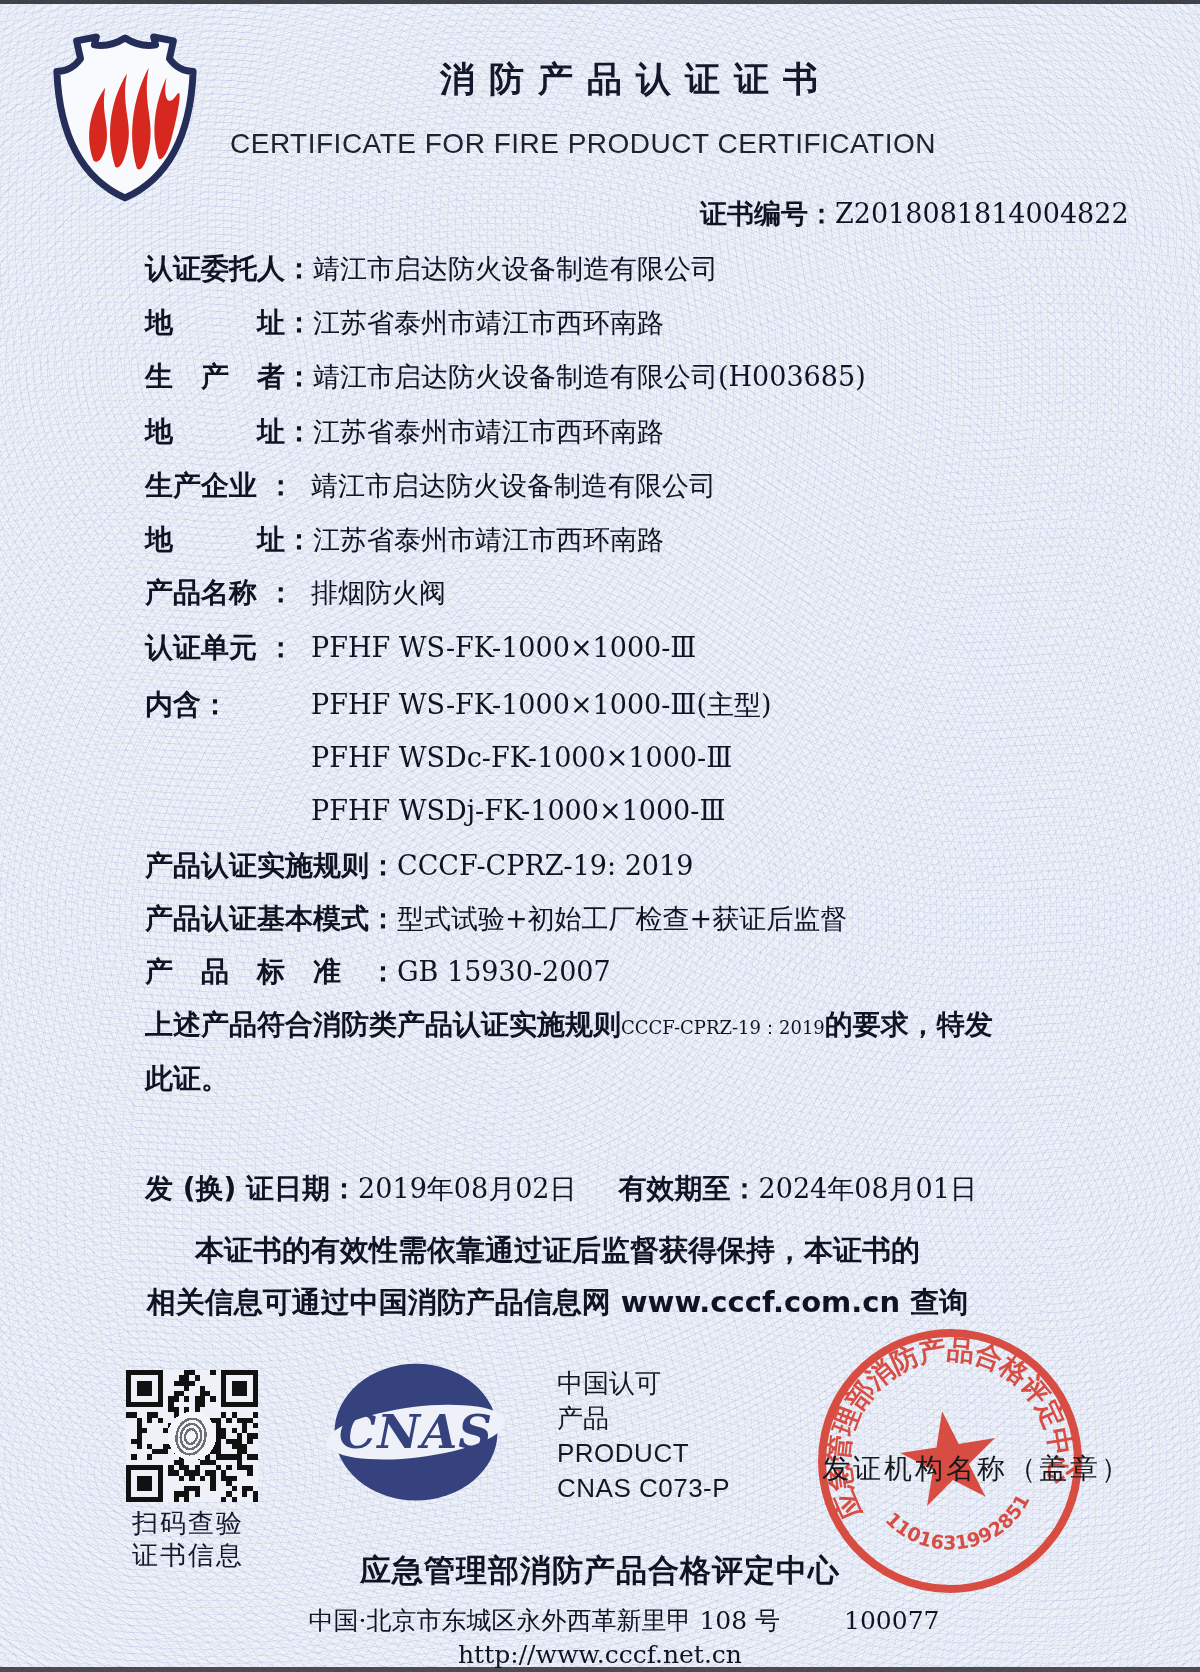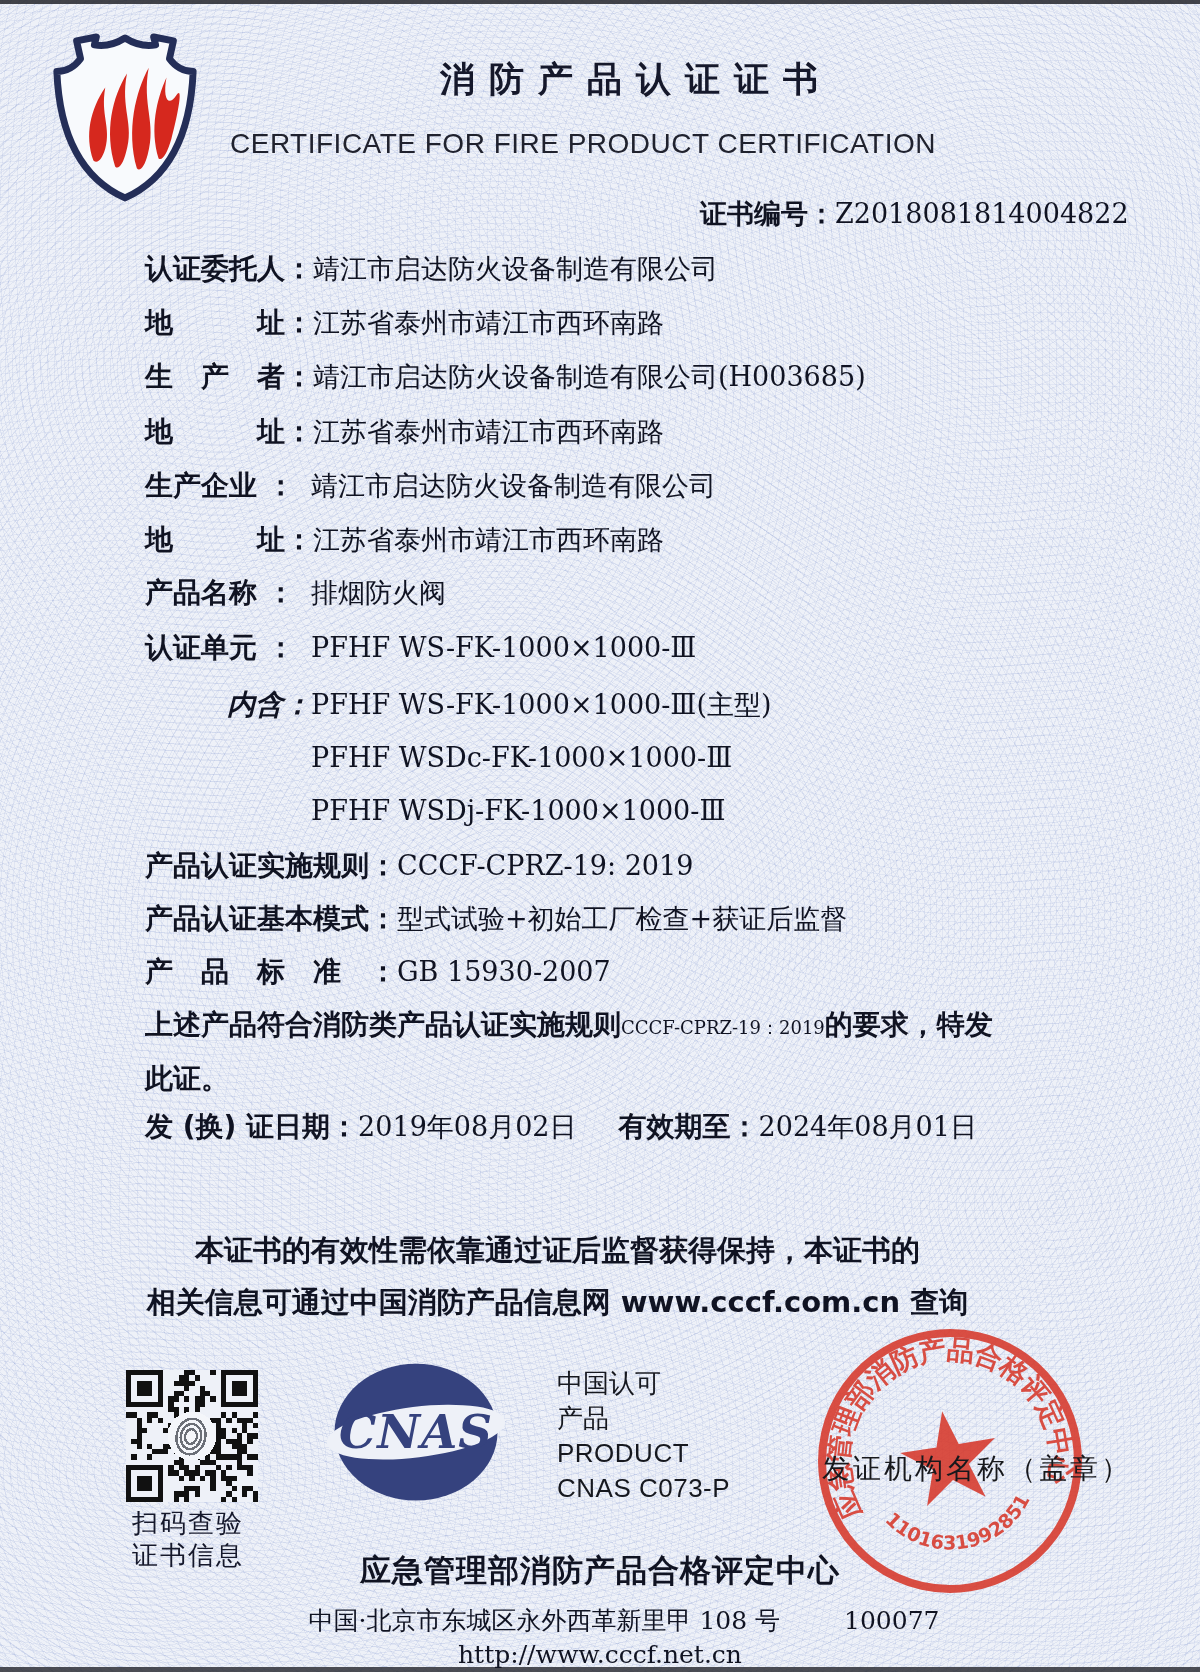--- a/index.html
+++ b/index.html
@@ -29,21 +29,21 @@
     position:absolute;left:0;top:128px;width:1166px;text-align:center;
     font-family:"Liberation Sans", sans-serif;
     font-size:28px;font-weight:500;letter-spacing:.5px;color:#20222e;
   }
   .cert-no{position:absolute;left:680px;top:196px;font-size:27px;white-space:pre;margin-left:20px;}
   .cert-no .lab{font-weight:bold;}
   .cert-no .num{font-family:"DejaVu Serif", serif;font-weight:normal;}
   .row{position:absolute;left:145px;white-space:pre;font-size:28px;}
   .lbl{display:inline-block;min-width:166px;font-weight:bold;white-space:pre;vertical-align:baseline;}
   .lbl.auto{min-width:0;}
-  .lbl.right{text-align:right;font-style:italic;}
+  .lbl.right{}
   .val{font-family:"DejaVu Serif", serif;font-size:27px;white-space:pre;}
   .stmt{position:absolute;left:145px;font-size:28px;font-weight:bold;white-space:pre;}
   .stmt .code{font-family:"DejaVu Serif", serif;font-weight:normal;font-size:18px;}
   .date-row{position:absolute;white-space:pre;font-size:28px;}
   .date-row .dl{font-weight:bold;}
   .date-row .dv{font-family:"DejaVu Serif", serif;font-size:27px;}
   .gap40{display:inline-block;width:42px;}
   .notice{position:absolute;left:0;width:1115px;text-align:center;font-size:29px;font-weight:bold;white-space:pre;}
   .qr-wrap{position:absolute;left:126px;top:1370px;width:132px;height:132px;}
   .qr-cap{position:absolute;left:132px;font-size:26px;letter-spacing:2px;color:#15182b;}
@@ -91,21 +91,21 @@
   <div class="row" style="top:686px"><span class="lbl right">内含：</span><span class="val">PFHF WS-FK-1000×1000-Ⅲ(主型)</span></div>
   <div class="row" style="top:741px"><span class="lbl"></span><span class="val">PFHF WSDc-FK-1000×1000-Ⅲ</span></div>
   <div class="row" style="top:794px"><span class="lbl"></span><span class="val">PFHF WSDj-FK-1000×1000-Ⅲ</span></div>
   <div class="row" style="top:847px"><span class="lbl auto">产品认证实施规则：</span><span class="val">CCCF-CPRZ-19: 2019</span></div>
   <div class="row" style="top:900px"><span class="lbl auto">产品认证基本模式：</span><span class="val">型式试验+初始工厂检查+获证后监督</span></div>
   <div class="row" style="top:953px"><span class="lbl auto">产　品　标　准　：</span><span class="val">GB 15930-2007</span></div>
 
   <div class="stmt" style="top:1006px"><span>上述产品符合消防类产品认证实施规则</span><span class="code">CCCF-CPRZ-19：2019</span><span>的要求，特发</span></div>
   <div class="stmt" style="top:1060px">此证。</div>
 
-  <div class="date-row" style="left:145px;top:1108px"><span class="dl">发 (换) 证日期：</span><span class="dv">2019年08月02日</span><span class="gap40"></span><span class="dl">有效期至：</span><span class="dv">2024年08月01日</span></div>
+  <div class="date-row" style="left:145px;top:1170px"><span class="dl">发 (换) 证日期：</span><span class="dv">2019年08月02日</span><span class="gap40"></span><span class="dl">有效期至：</span><span class="dv">2024年08月01日</span></div>
 
   <div class="notice" style="top:1231px">本证书的有效性需依靠通过证后监督获得保持，本证书的</div>
   <div class="notice" style="top:1283px">相关信息可通过中国消防产品信息网 www.cccf.com.cn 查询</div>
 
   <div class="qr-wrap">
     <svg id="qr" viewBox="0 0 25 25" width="132" height="132" shape-rendering="crispEdges">
         <rect x="0" y="0" width="25" height="25" fill="#eef1f8"></rect>
         <rect x="11" y="0" width="1" height="1" fill="#111"></rect>
         <rect x="12" y="0" width="1" height="1" fill="#111"></rect>
         <rect x="16" y="0" width="1" height="1" fill="#111"></rect>

